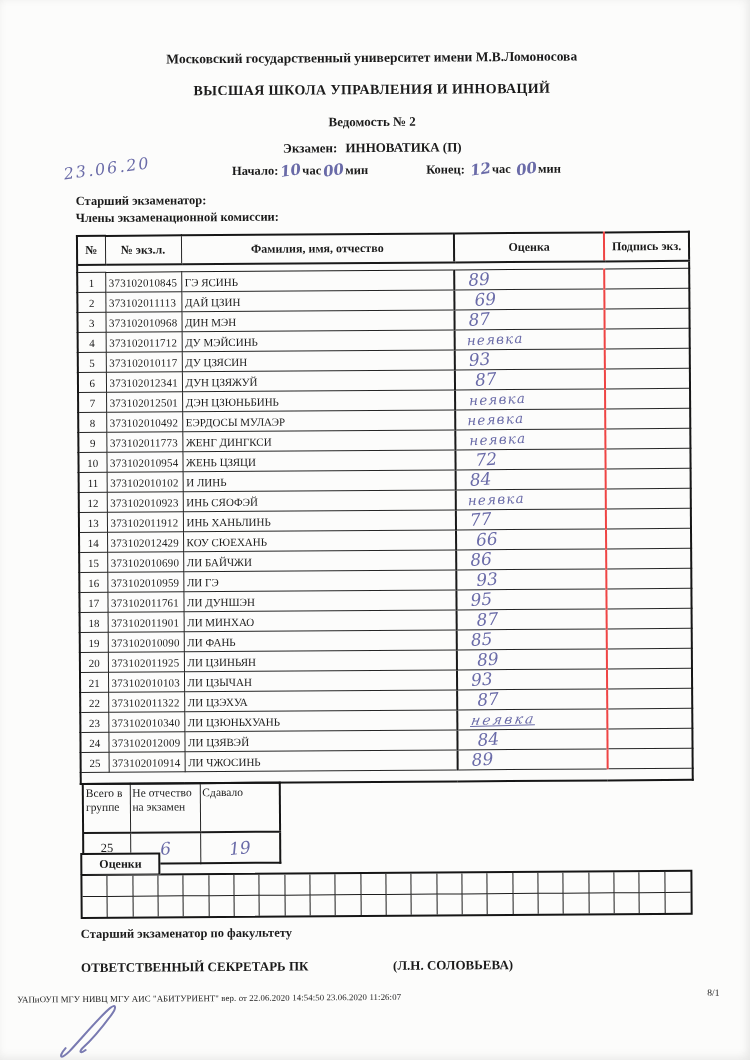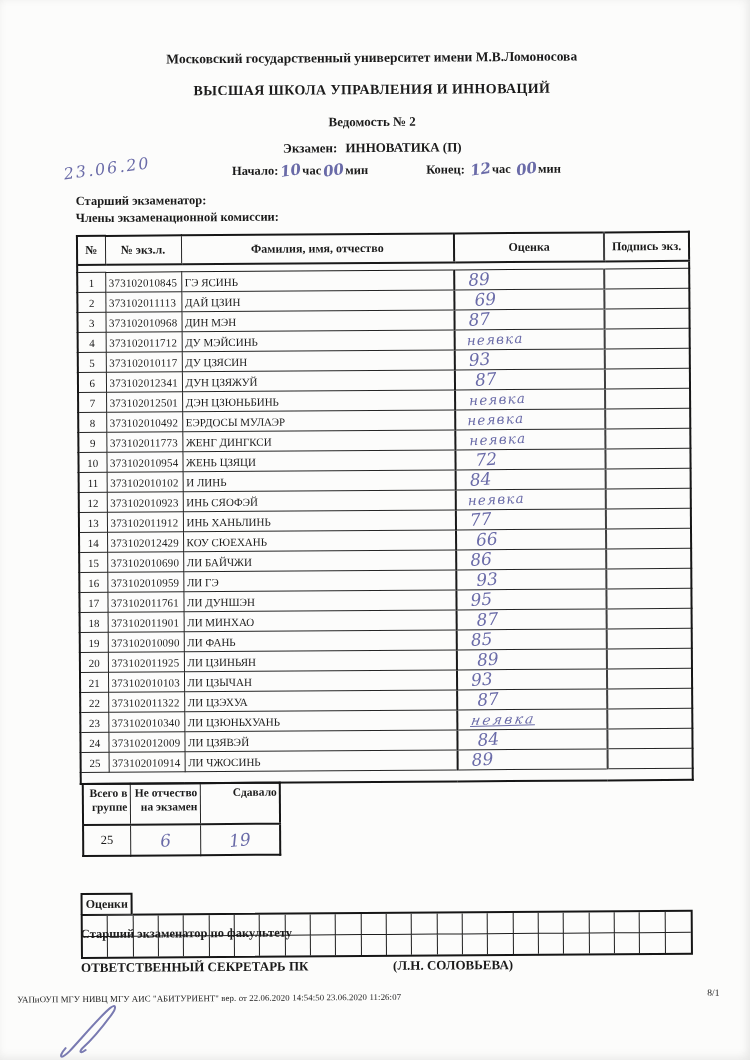--- a/index.html
+++ b/index.html
@@ -27,37 +27,37 @@
 
   
   .sheet-table{position:absolute;left:78px;top:233px;width:612px;border-collapse:collapse;table-layout:fixed;}
   .sheet-table{border:2.5px solid #161616;}
   .sheet-table th{border:1px solid var(--line);border-bottom:2px solid #1a1a1a;font-size:12px;font-weight:bold;height:27px;padding:0 2px;}
   .sheet-table td{border:1px solid var(--line);height:19px;padding:0 3px;font-size:11px;vertical-align:middle;}
   .c-num{text-align:center;font-size:11px;}
   .c-id{font-size:10.5px;padding-left:5px;letter-spacing:.2px;margin-top:25px;}
   .c-name{padding-left:4px;}
   td.c-grade,th.c-grade{border-left:2px solid #1a1a1a;}
-  td.c-sign,th.c-sign{border-left:2px solid #404040;}
+  td.c-sign,th.c-sign{border-left:2px solid #ef4444;}
   .spacer-row td{height:6px;border-bottom:1.5px solid #1a1a1a;}
   .bottom-row td{height:10px;}
   .grade-hw{font-size:17px;display:inline-block;transform:rotate(-4deg);margin-left:16px;line-height:12px;}
   tr:nth-child(even) .grade-hw{margin-left:10px;}
   .absent{font-size:13.5px;letter-spacing:1.2px;margin-left:8px;transform:rotate(-2deg);}
   .scrawl{letter-spacing:2.5px;transform:rotate(-1deg) skewX(-12deg);text-decoration:underline;text-decoration-thickness:1px;}
 
   
   .summary{position:absolute;left:80px;top:781px;border-collapse:collapse;table-layout:fixed;border:2.5px solid #161616;}
-  .summary th{border:1px solid var(--line);border-bottom:2px solid #1a1a1a;font-weight:bold;font-size:11.5px;line-height:14px;height:34px;padding:1px 2px 4px 2px;vertical-align:top;text-align:right;}
+  .summary th{border:1px solid var(--line);border-bottom:2px solid #1a1a1a;font-weight:normal;font-size:11.5px;line-height:14px;height:34px;padding:1px 2px 12px 2px;vertical-align:top;text-align:left;}
   .summary td{border:1px solid var(--line);height:27px;text-align:center;font-size:12.5px;}
   .summary .hw{font-size:17px;display:inline-block;transform:rotate(-5deg);}
 
   
   .marks{position:absolute;left:78px;top:851px;width:612px;}
-  .marks-label{display:inline-block;border:2px solid #161616;border-bottom-width:1px;font-weight:bold;font-size:12px;padding:0 3px;height:19px;line-height:19px;position:relative;z-index:2;background:#fcfcfb;margin-top:40px;}
+  .marks-label{display:inline-block;border:2px solid #161616;border-bottom-width:1px;font-weight:bold;font-size:12px;padding:0 17px;height:19px;line-height:19px;position:relative;z-index:2;background:#fcfcfb;}
   .marks-grid{display:grid;grid-template-columns:repeat(24,1fr);border:2px solid #161616;margin-top:-1px;}
   .marks-grid .cell{height:20px;border-right:1.2px solid #1d1d1d;border-bottom:1.2px solid #1d1d1d;}
   .marks-grid .cell:nth-child(24n){border-right:none;}
   .marks-grid .cell:nth-child(n+25){border-bottom:none;}
 
   
   .foot-senior{position:absolute;left:78px;top:925px;font-weight:bold;font-size:12.5px;}
   .foot-sec{position:absolute;left:78px;top:958px;font-weight:bold;font-size:13px;}
   .foot-sec-name{position:absolute;left:390px;top:958px;font-weight:bold;font-size:13px;text-align:right;}
   .sysline{position:absolute;left:14px;top:992px;font-size:8.8px;letter-spacing:.1px;}

